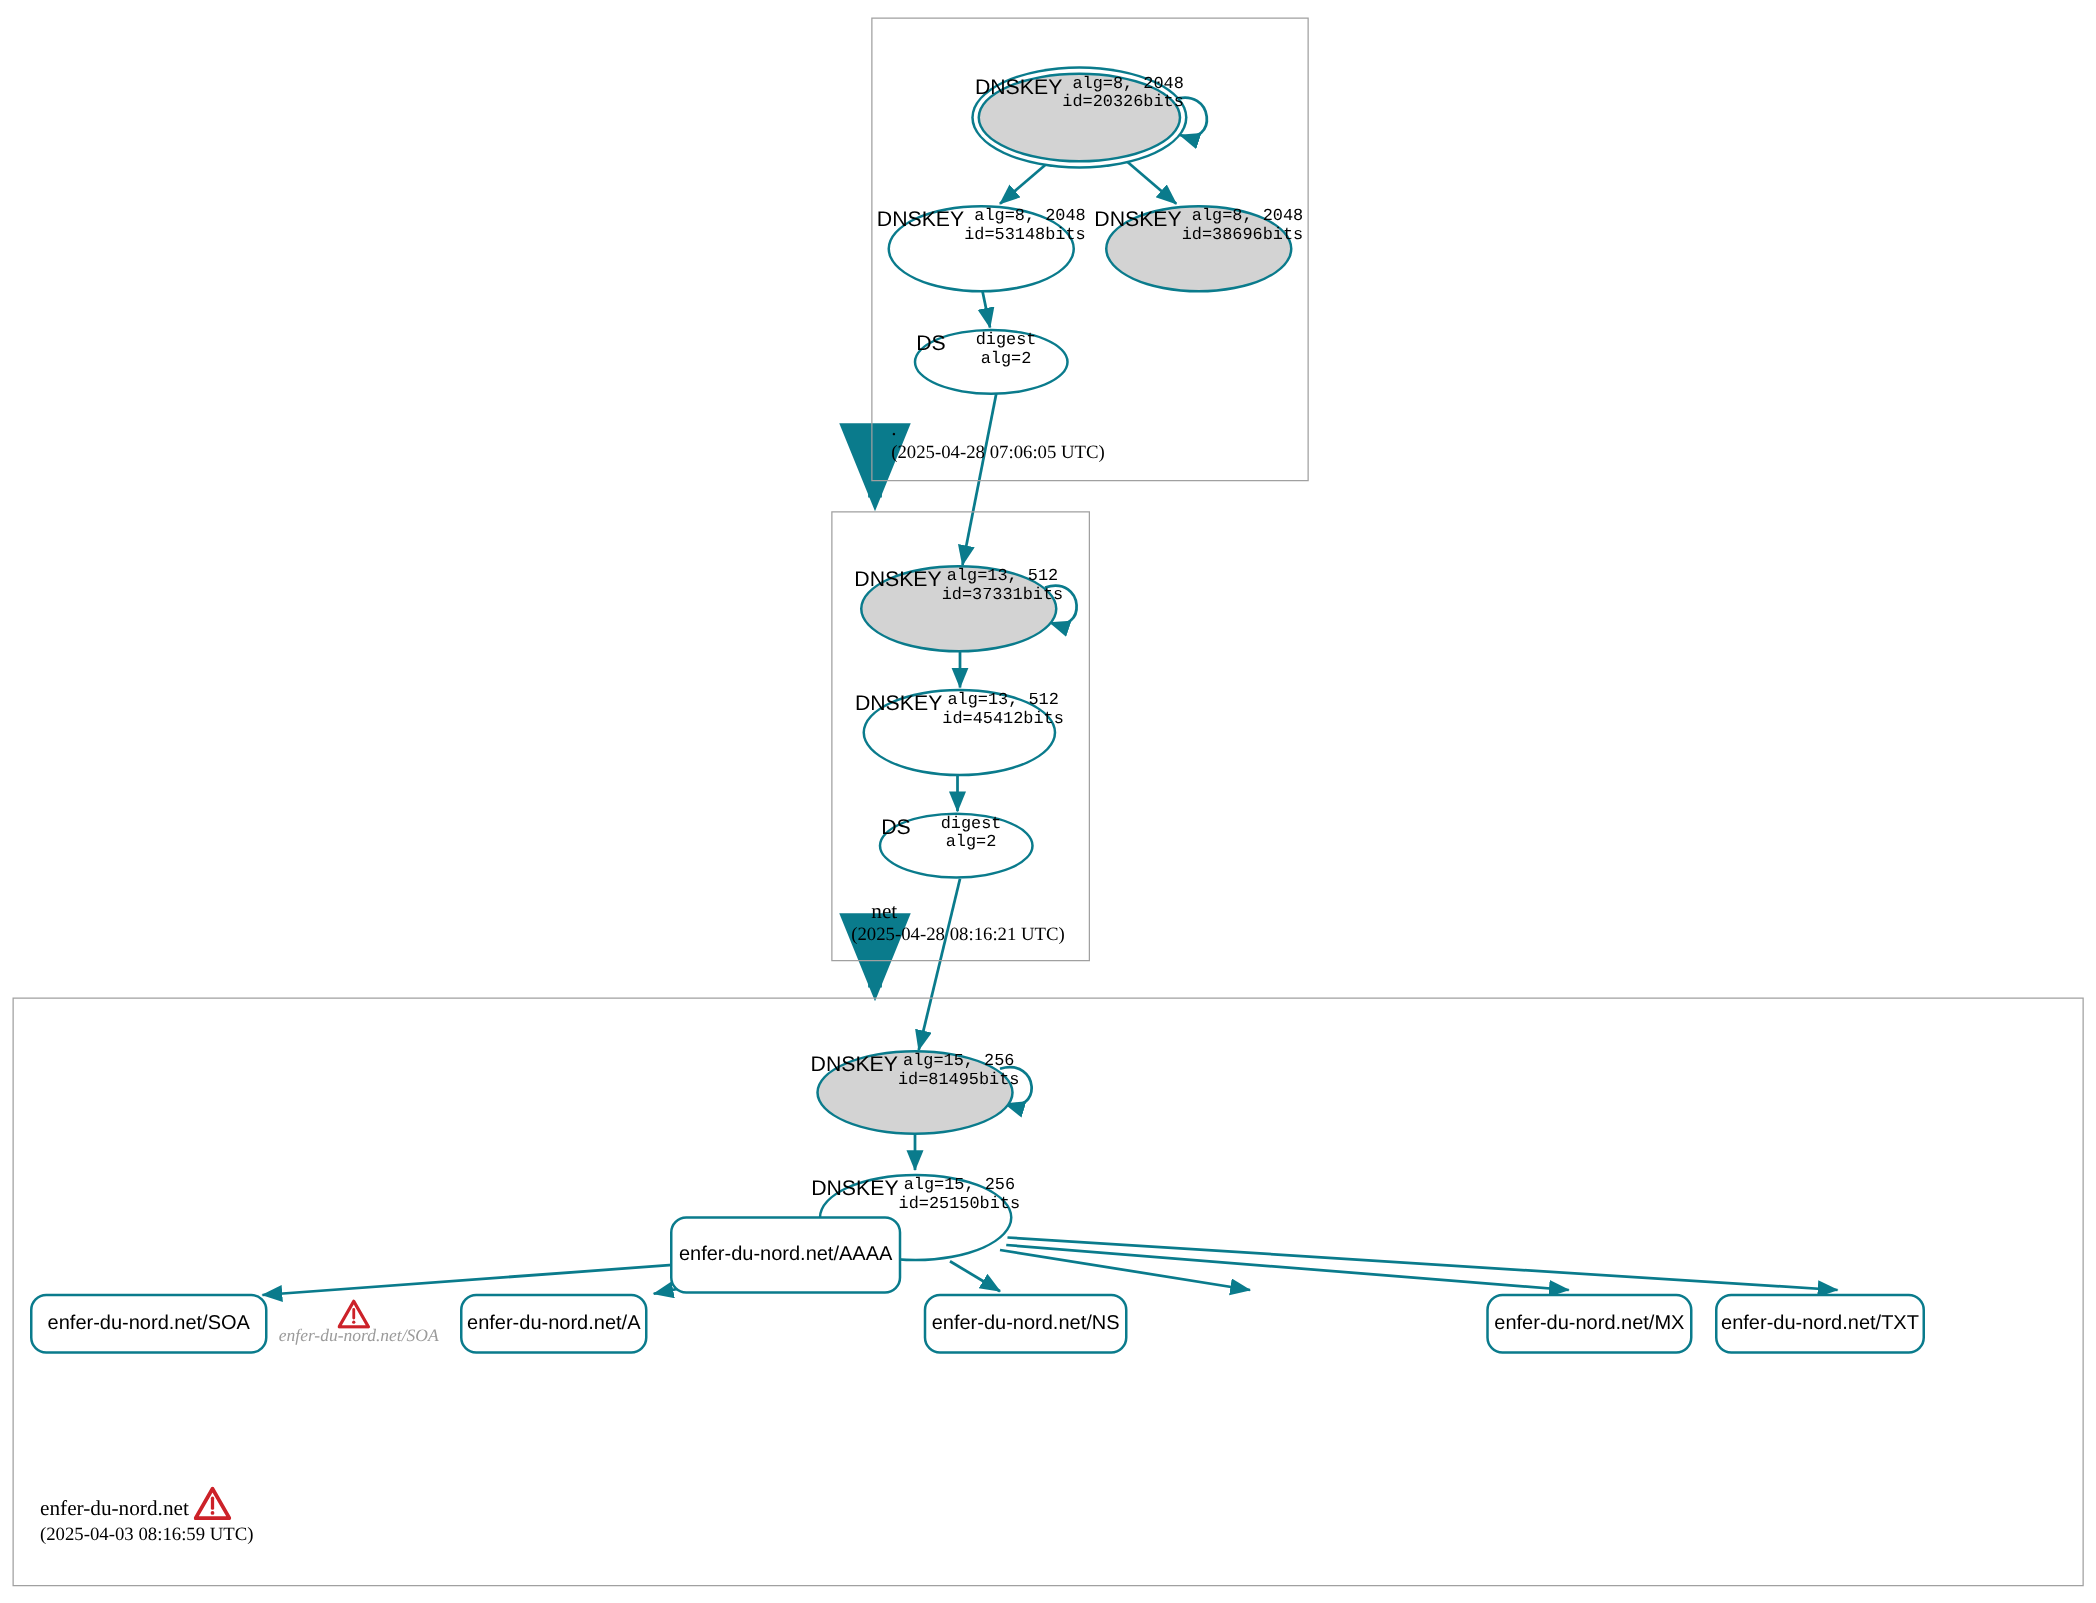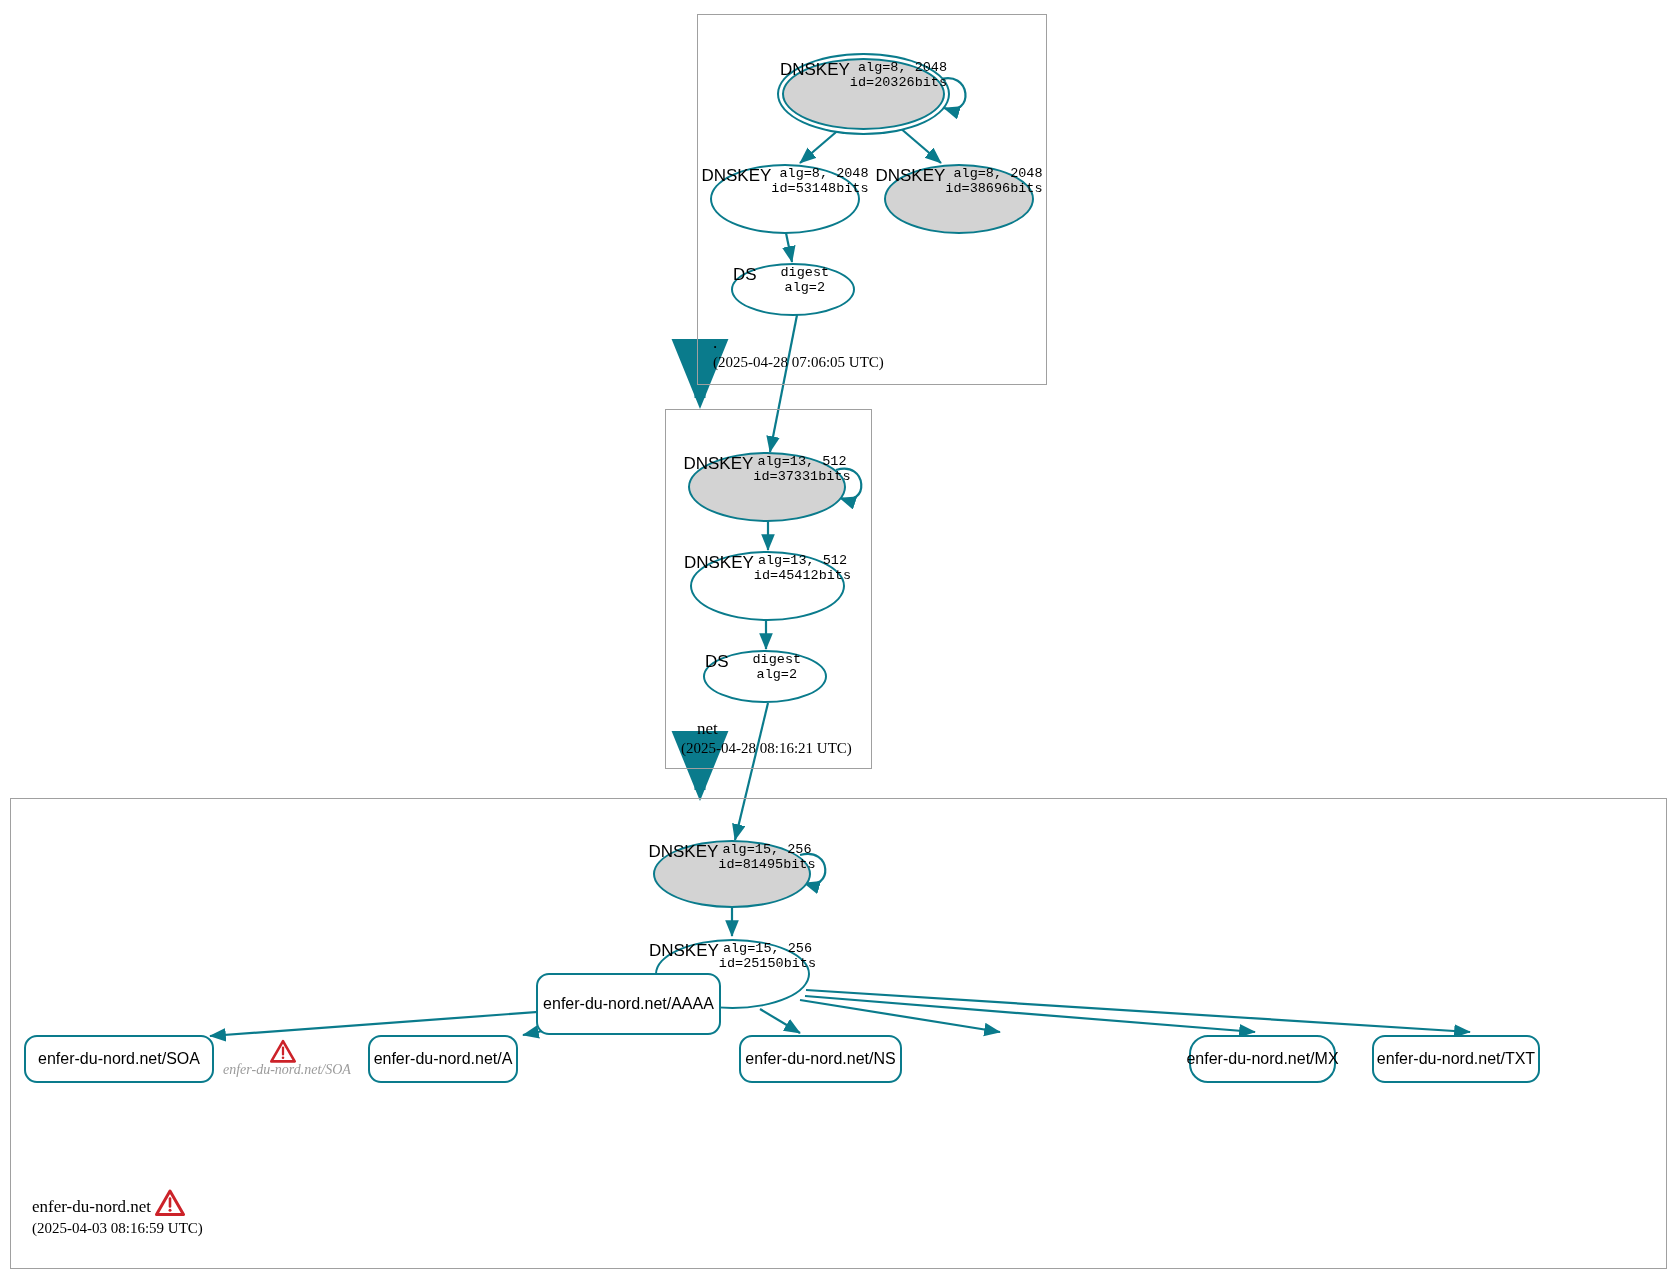--- a/index.html
+++ b/index.html
@@ -174,17 +174,17 @@
   </svg>
   <div class="warn-label" style="left:223px;top:1062px;">enfer-du-nord.net/SOA</div>
 
   <div class="rrset" style="left:368px;top:1035px;width:150px;height:48px;">enfer-du-nord.net/A</div>
 
   <div class="rrset" style="left:536px;top:973px;width:185px;height:62px;">enfer-du-nord.net/AAAA</div>
 
   <div class="rrset" style="left:739px;top:1035px;width:163px;height:48px;">enfer-du-nord.net/NS</div>
 
 
-  <div class="rrset" style="left:1189px;top:1035px;width:147px;height:48px;border-radius:19px;">enfer-du-nord.net/MX</div>
+  <div class="rrset" style="left:1189px;top:1035px;width:165px;height:48px;">enfer-du-nord.net/MX</div>
 
   <div class="rrset" style="left:1372px;top:1035px;width:168px;height:48px;">enfer-du-nord.net/TXT</div>
 
 </div>
 
 </body></html>

